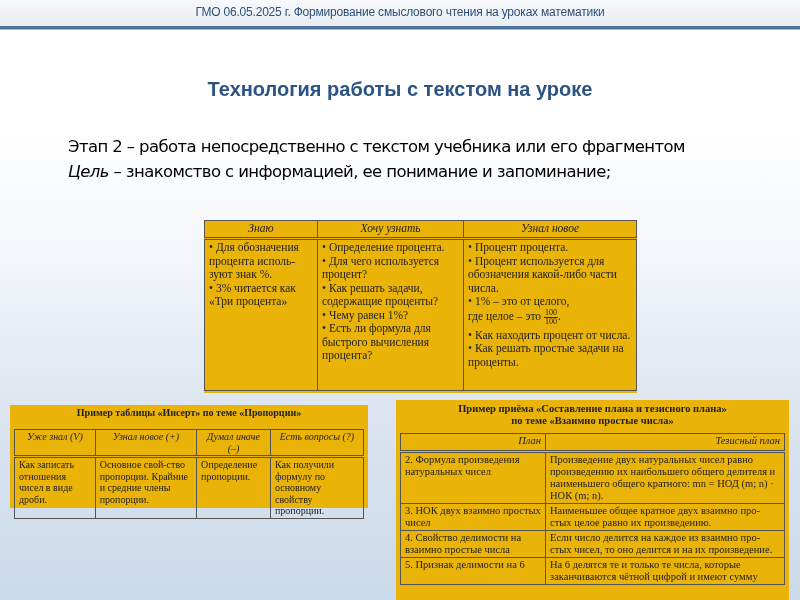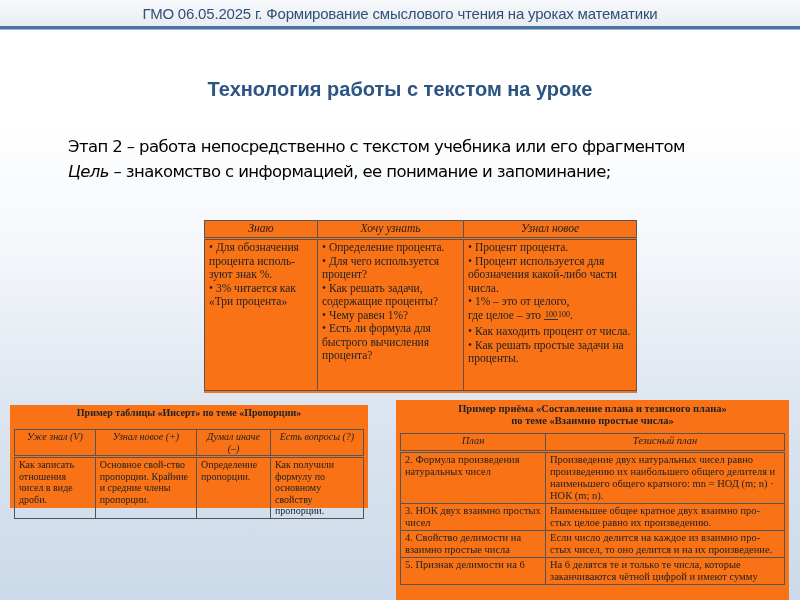--- a/index.html
+++ b/index.html
@@ -7,21 +7,21 @@
     width: 800px; height: 600px; overflow: hidden; position: relative;
     background: linear-gradient(to bottom, #ffffff 0px, #ffffff 120px, #f3f6fa 260px, #dbe4ef 420px, #cbdaea 600px);
     font-family: "Liberation Sans", sans-serif;
   }
   .header-bar {
     position: absolute; left: 0; top: 0; width: 800px; height: 26px;
     background: linear-gradient(to bottom, #f7f9fb, #e8edf3);
   }
   .header-text {
     position: absolute; left: 0; top: 5px; width: 800px; text-align: center;
-    font-family: "Liberation Sans", sans-serif; font-size: 15px; color: #2f4f7a;
+    font-family: "Liberation Sans", sans-serif; font-size: 12px; color: #2f4f7a;
     letter-spacing: -0.2px;
   }
   .header-rule {
     position: absolute; left: 0; top: 26px; width: 800px; height: 3px; background: #4a73a0;
   }
   .header-rule2 {
     position: absolute; left: 0; top: 29px; width: 800px; height: 1px; background: #9db8d6;
   }
   .slide-title {
     position: absolute; left: 0; top: 78px; width: 800px; text-align: center;
@@ -31,49 +31,49 @@
     position: absolute; left: 30px; top: 134px; width: 760px;
     font-family: "DejaVu Sans", sans-serif; font-size: 16.5px; color: #000000; line-height: 25px;
     letter-spacing: -0.6px;
   }
   .body-text .line { white-space: nowrap; }
   .body-text .indent { padding-left: 38px; }
   .body-text i { font-style: italic; }
 
   
   .scan {
-    position: absolute; background: #f97316;
+    position: absolute; background: #eab308;
     font-family: "Liberation Serif", serif; color: #222;
   }
   table.kwl { border-collapse: collapse; width: 100%; }
   table.kwl th, table.kwl td {
     border: 1px solid #555; vertical-align: top; padding: 1px 4px; text-align: left;
   }
   table.kwl th { font-weight: normal; font-style: italic; text-align: center; }
 
   
   #t1 { left: 204px; top: 220px; width: 433px; height: 173px; }
   #t1 table { font-size: 11.5px; line-height: 13.5px; height: 171px; }
   #t1 th { height: 14px; border-bottom: 3px double #555; }
   #t1 .c1 { width: 104px; } #t1 .c2 { width: 137px; }
-  .frac { display: inline-flex; flex-direction: row; vertical-align: middle; font-size: 8px; line-height: 8px; text-align: center; }
+  .frac { display: inline-flex; flex-direction: column; vertical-align: middle; font-size: 8px; line-height: 8px; text-align: center; }
   .frac .num { border-bottom: 1px solid #333; padding: 0 1px; }
 
   
   #t2 { left: 10px; top: 405px; width: 358px; height: 103px; }
   #t2 .cap { text-align: center; font-weight: bold; font-size: 10px; padding-top: 2px; height: 22px; }
   #t2 table { font-size: 10px; line-height: 11.5px; margin: 0 4px; width: calc(100% - 8px); }
   #t2 th { height: 16px; border-bottom: 3px double #555; }
   #t2 td { height: 56px; }
 
   
   #t3 { left: 396px; top: 400px; width: 393px; height: 200px; }
   #t3 .cap { text-align: center; font-weight: bold; font-size: 10.5px; line-height: 12px; padding-top: 3px; height: 30px; }
   #t3 table { font-size: 10.5px; line-height: 12px; margin: 0 4px; width: calc(100% - 8px); }
-  #t3 th { height: 14px; border-bottom: 3px double #555; }
+  #t3 th { height: 14px; border-bottom: 3px double #555; text-align: right; }
   #t3 .pc { width: 136px; }
 </style>
 </head>
 <body>
 
 <div class="header-bar"></div>
 <div class="header-text">ГМО 06.05.2025 г. Формирование смыслового чтения на уроках математики</div>
 <div class="header-rule"></div>
 <div class="header-rule2"></div>
 

